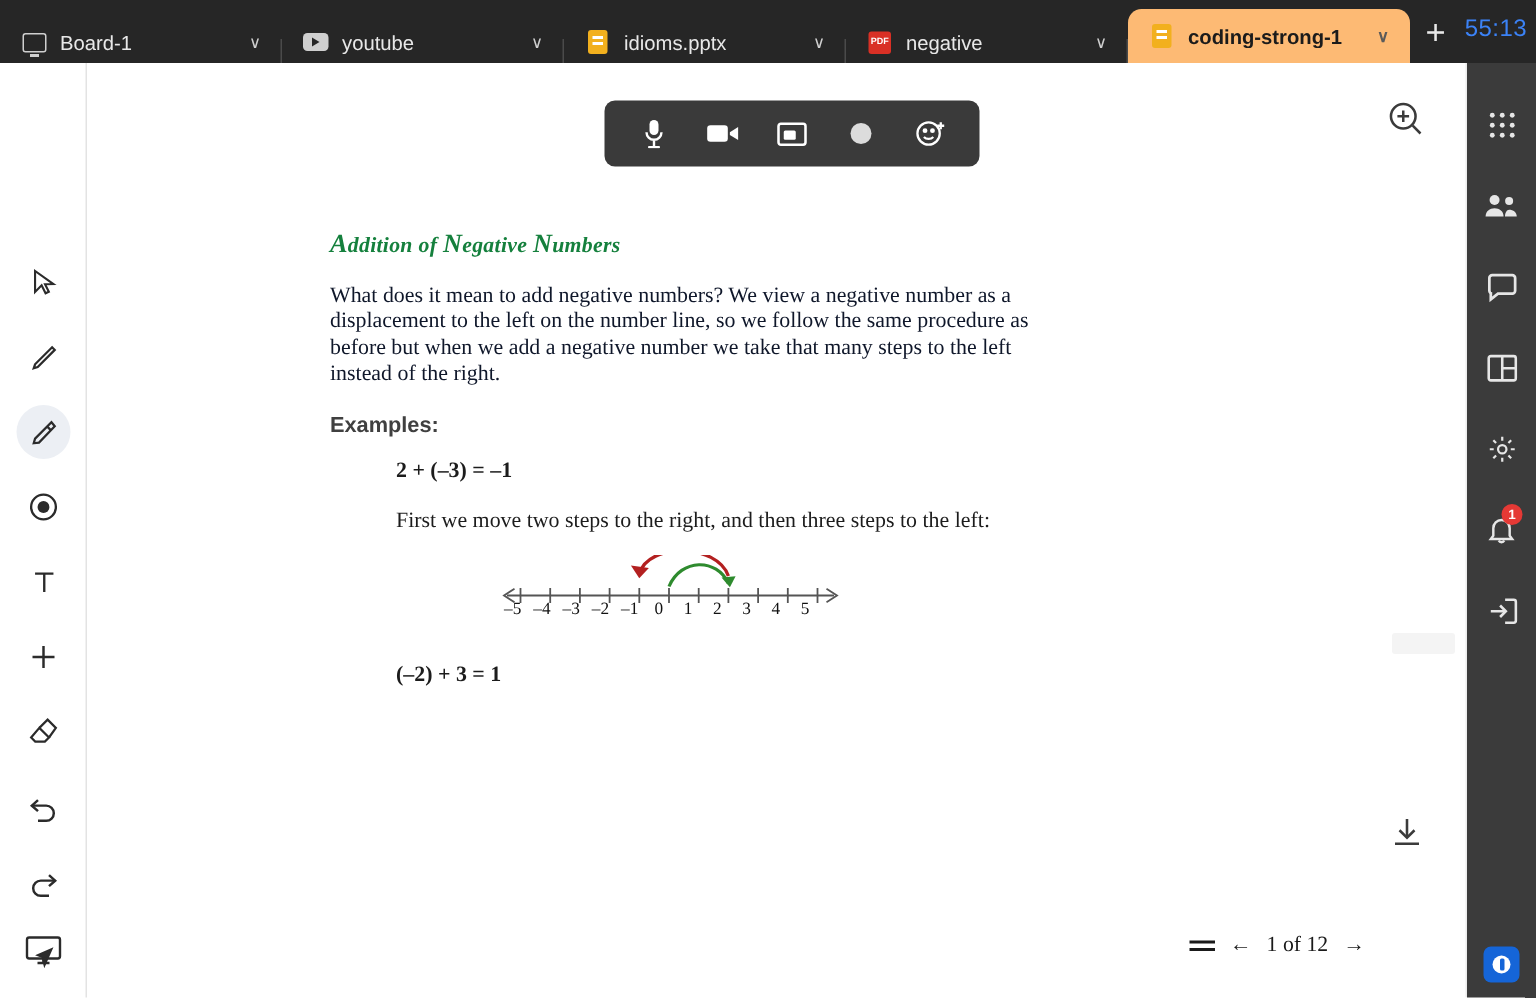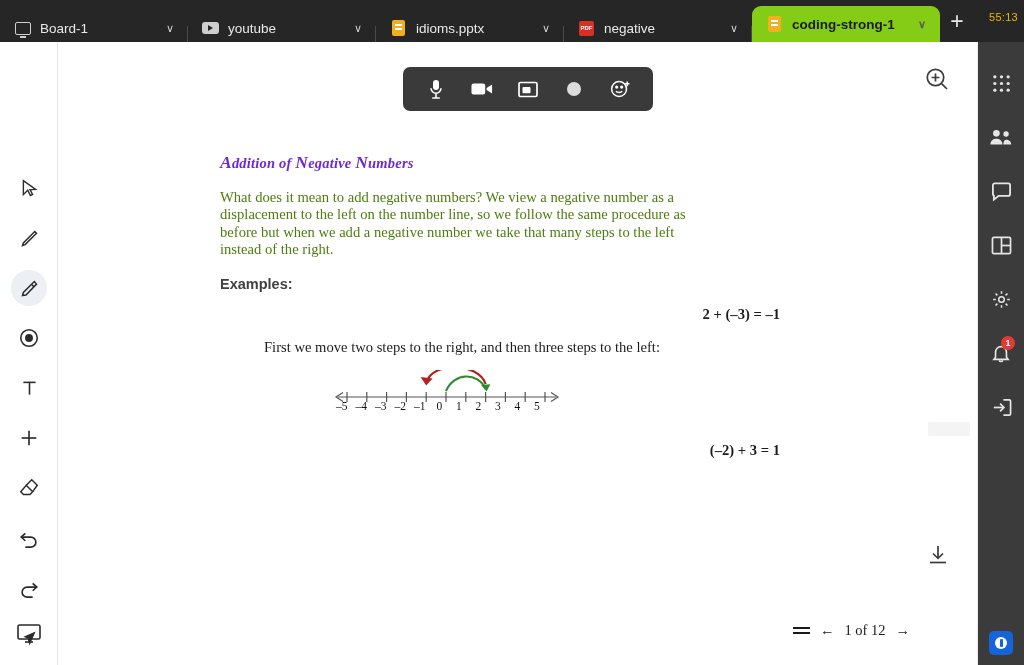--- a/index.html
+++ b/index.html
@@ -33,38 +33,38 @@
   }
   .tab .tlabel {
     flex: 1 1 auto; white-space: nowrap; overflow: hidden;
     text-overflow: ellipsis;
   }
   .tab .tchev {
     width: 20px; text-align: center; color: #cfcfcf; font-size: 11px;
     flex: 0 0 auto;
   }
   .tab.active {
-    background: #84cc16; color: #1b1b1b;
+    background: #fdba74; color: #1b1b1b;
     border-top-left-radius: 9px; border-top-right-radius: 9px;
     height: 36px;
     font-weight: bold;
   }
   .tab.active .tchev { color: #5a5a5a; }
   .tab-sep {
     position: absolute; right: 0; top: 12px; height: 18px; width: 1px;
     background: #4a4a4a;
   }
   .newtab {
     color: #e8e8e8; font-size: 23px; line-height: 1;
     width: 34px; height: 42px; display: flex; align-items: center;
     justify-content: center; cursor: pointer;
   }
   .clock {
     position: absolute; right: 6px; top: 11px;
-    color: #eab308; font-size: 11px; letter-spacing: .3px;
+    color: #3b82f6; font-size: 16px; letter-spacing: .3px;
   }
 
   
   .ic-board { width: 16px; height: 13px; border: 1.6px solid #cfcfcf; border-radius: 2px; position: relative; }
   .ic-board:after { content:""; position:absolute; left:4px; right:4px; bottom:-4px; height:1.6px; background:#cfcfcf;}
   .ic-yt { width: 17px; height: 12px; background: #cfcfcf; border-radius: 3px; position: relative; }
   .ic-yt:after { content:""; position:absolute; left:6px; top:3px; border-left:5px solid #262626; border-top:3px solid transparent; border-bottom:3px solid transparent;}
   .ic-ppt { width: 13px; height: 16px; background: #f2b01e; border-radius: 2px; position: relative; }
   .ic-ppt:after{content:"";position:absolute;left:3px;top:4px;width:7px;height:2px;background:#fff;box-shadow:0 4px 0 #fff;}
   .ic-pdf { width: 15px; height: 15px; background: #d93025; border-radius: 2px; color:#fff; font-size:6px; display:flex;align-items:center;justify-content:center;font-weight:bold;}
@@ -153,36 +153,35 @@
     position: absolute; right: 28px; top: 501px; width: 24px; height: 24px;
     color: #3b3b3b; cursor: pointer;
   }
 
   
   .sheet { position: absolute; left: 162px; top: 110px; width: 560px; color: #1c1c1c; }
   .sheet h1 {
     margin: 0 0 16px 0;
     font-family: "Liberation Serif", serif;
     font-style: italic; font-weight: bold;
-    color: #6d28d9; font-size: 17.5px; letter-spacing: .2px;
+    color: #15803d; font-size: 17.5px; letter-spacing: .2px;
   }
   .sheet h1 .sc { font-size: 14.5px; }
   .para {
     font-family: "Liberation Serif", serif;
-    font-size: 14.6px; line-height: 1.19; color: #4d7c0f;
+    font-size: 14.6px; line-height: 1.19; color: #0f172a;
     width: 470px; margin: 0 0 18px 0;
   }
   .examples {
     font-family: "Liberation Sans", sans-serif; font-weight: bold;
     color: #404040; font-size: 14.5px; margin: 0 0 14px 0;
   }
   .eq {
     font-family: "Liberation Serif", serif; font-weight: bold; font-size: 14.6px;
     margin: 0 0 16px 44px;
-    text-align: right;
   }
   .sub {
     font-family: Liberation Serif, serif; font-size: 14.6px;
     margin: 0 0 14px 44px;
   }
   .numline { position: relative; margin: 6px 0 10px 112px; width: 230px; height: 56px; }
   .nl-labels {
     position: absolute; left: 0; top: 30px; width: 230px;
     font-family: "Liberation Serif", serif; font-size: 11.5px; color: #111;
     display: flex;

